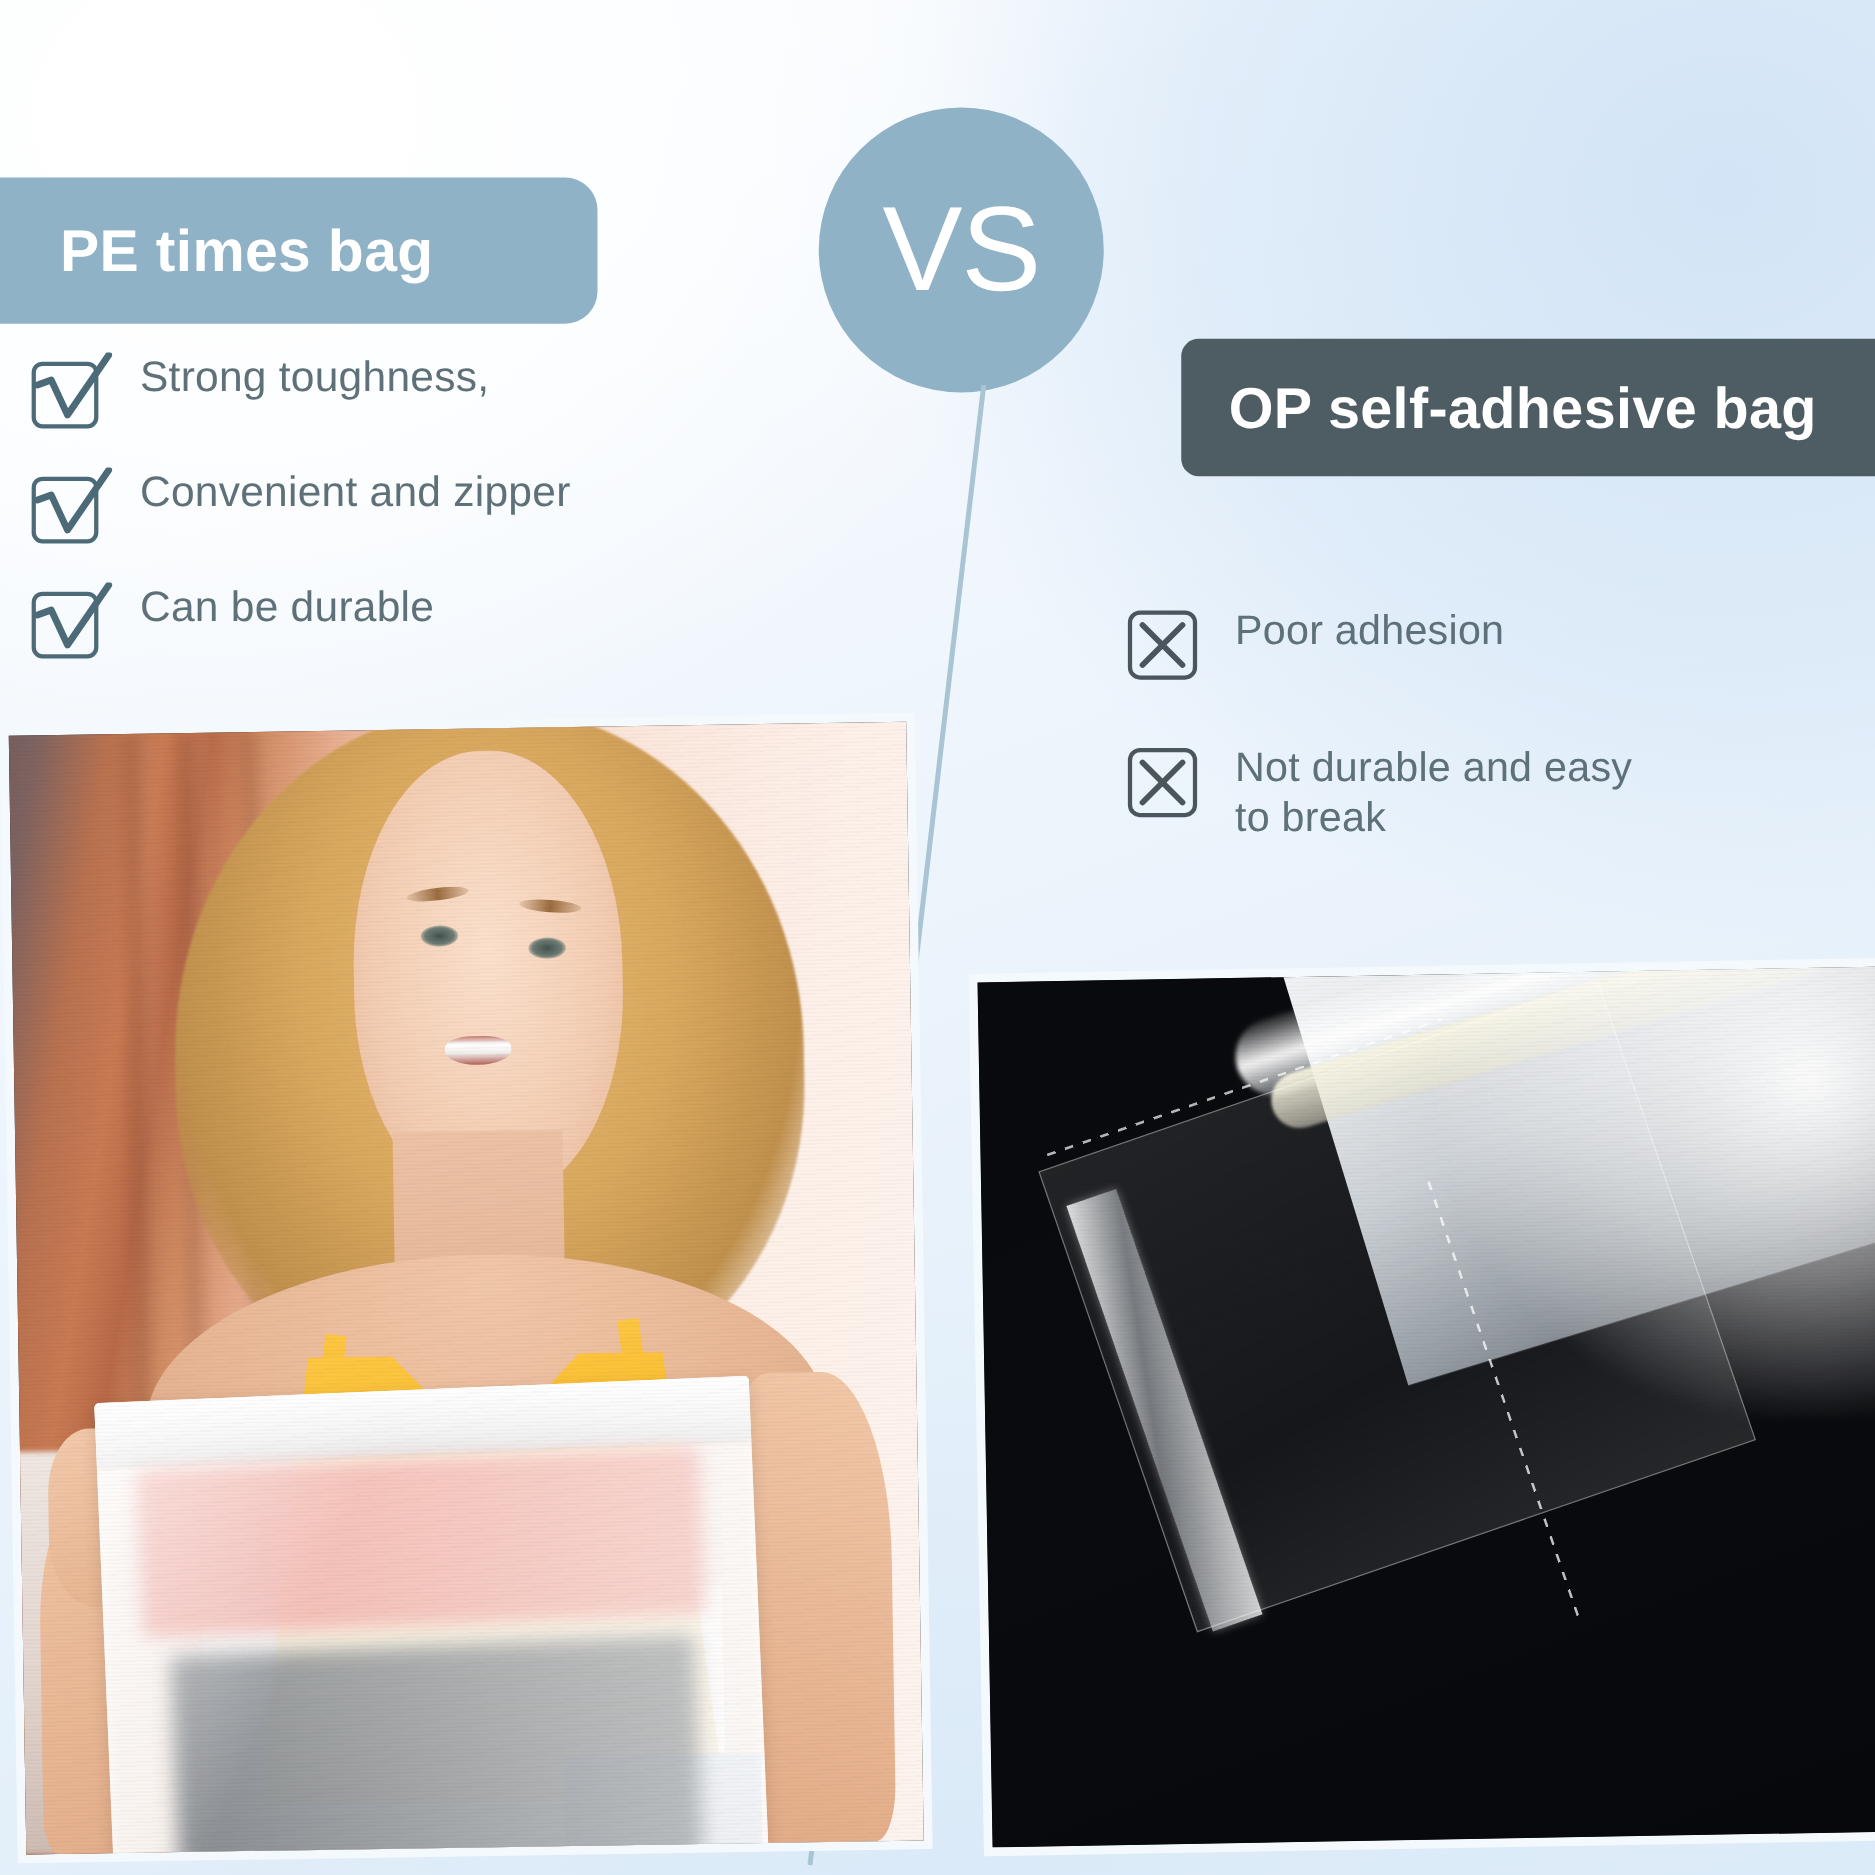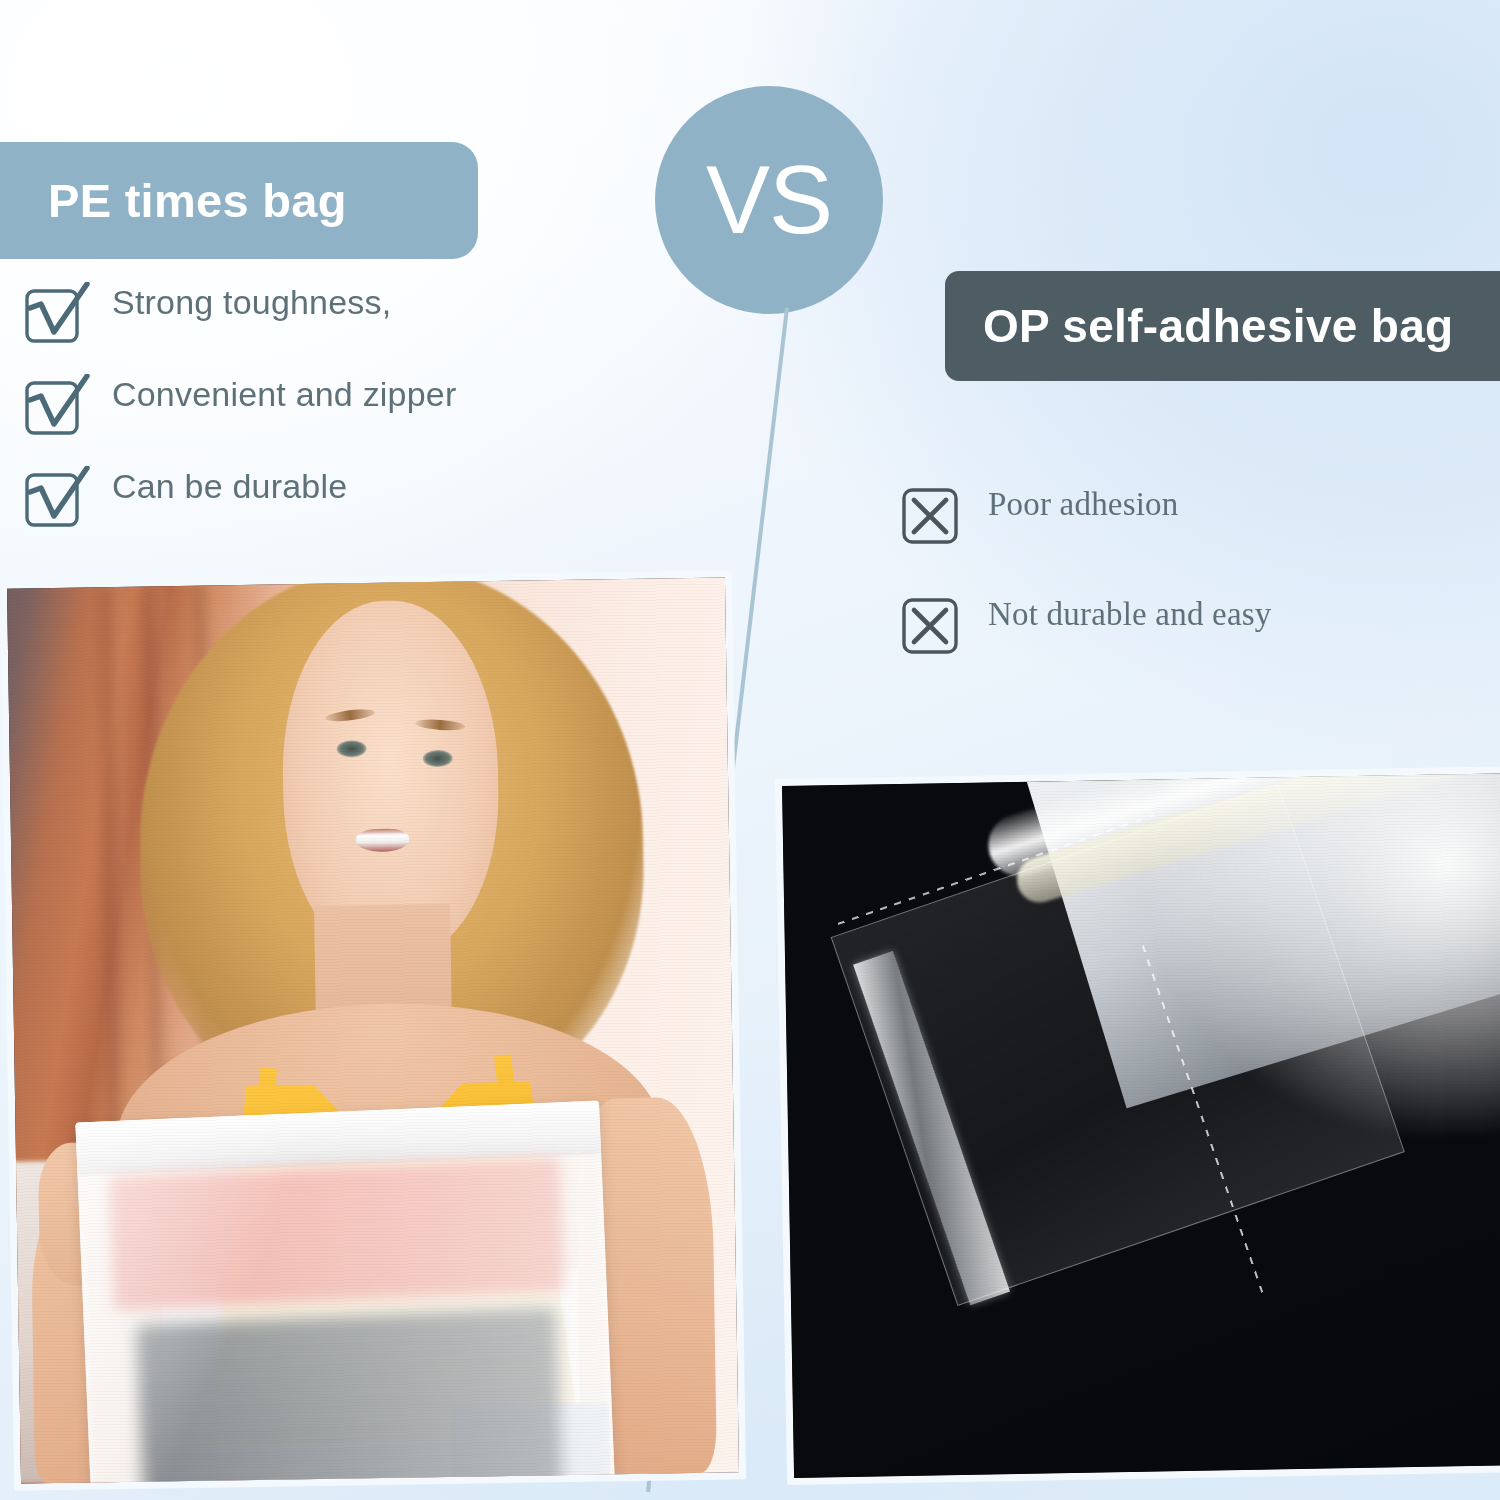--- a/index.html
+++ b/index.html
@@ -66,21 +66,21 @@
   }
 
   
   .feature-list{position:absolute;}
   #list-left{left:24px;top:280px;width:560px;}
   #list-right{left:900px;top:482px;width:560px;}
   .feature-row{
     display:flex;align-items:flex-start;
     margin-bottom:24px;
   }
-  #list-right .feature-row{margin-bottom:42px;font-family:Liberation Serif, serif;}
+  #list-right .feature-row{margin-bottom:42px;}
   .mark{
     flex:0 0 auto;
     width:66px;height:66px;
     margin-right:22px;
     margin-top:2px;
   }
   .feature-text{
     color:#5f7178;
     font-size:34px;
     line-height:1.22;
@@ -368,20 +368,21 @@
       </div>
     </div>
 
     <div class="feature-row">
       <svg class="mark" viewBox="0 0 66 66">
         <rect x="4" y="6" width="52" height="52" rx="8" ry="8" fill="none" stroke="#4a565b" stroke-width="3.4"></rect>
         <path d="M14 16 L46 48 M46 16 L14 48" fill="none" stroke="#4a565b" stroke-width="4.6" stroke-linecap="round"></path>
       </svg>
       <div class="feature-text">
         <div>Not durable and easy</div>
+        <div>to break</div>
       </div>
     </div>
 
   </div>
 
   <div class="photo" id="photo-left">
     <div class="photo-inner">
       <div id="scene-left"></div>
       <div class="curtain-fold" style="left:13%"></div>
       <div class="curtain-fold" style="left:19%"></div>

